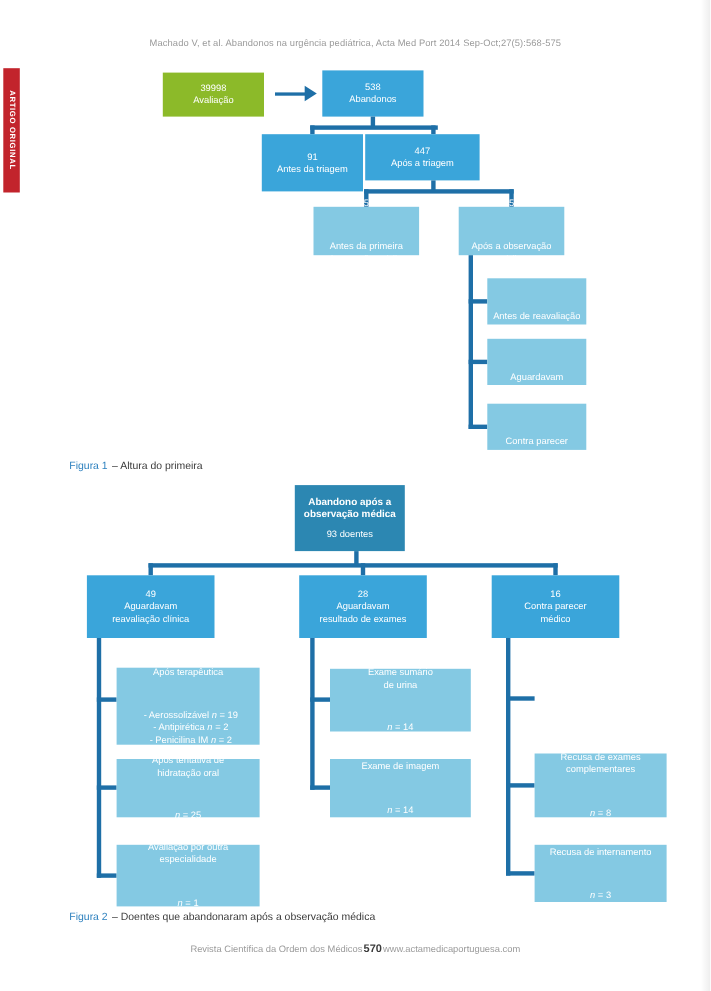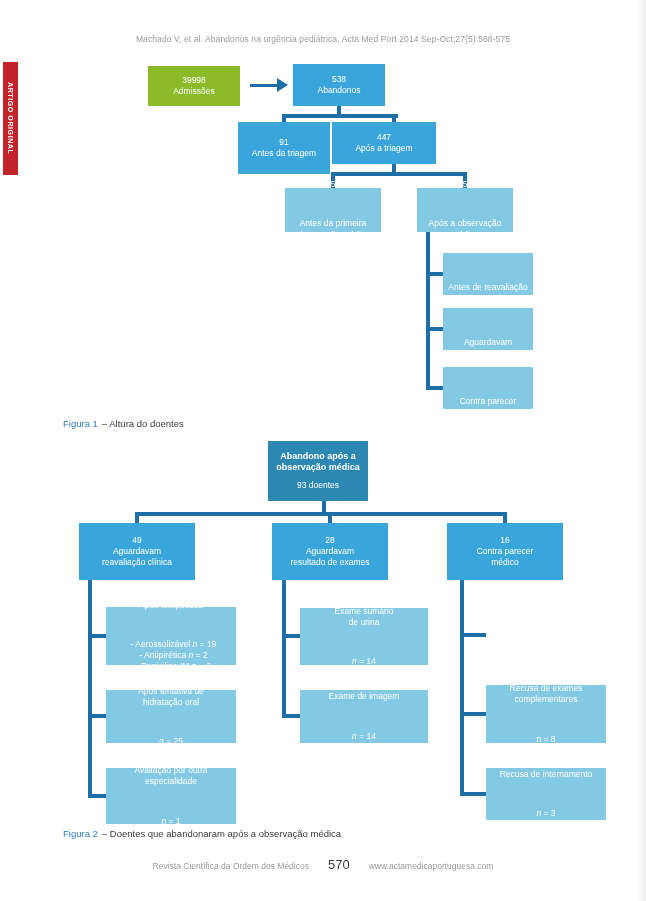--- a/index.html
+++ b/index.html
@@ -28,36 +28,36 @@
   .it-n{font-style:italic;}
   .line{position:absolute;background:#1e6fa7;}
   .arrow{position:absolute;left:250px;top:78px;width:40px;height:14px;}
   .arrow .shaft{position:absolute;left:0;top:6px;width:28px;height:3px;background:#1e6fa7;}
   .arrow .head{position:absolute;left:27px;top:0;width:0;height:0;
         border-top:7px solid transparent;border-bottom:7px solid transparent;
         border-left:11px solid #1e6fa7;}
   .caption{position:absolute;left:63px;font-size:9.5px;color:#3b3b3b;}
   .caption .cap-label{color:#2d80be;margin-right:4px;}
   .footer{position:absolute;top:857px;left:0;right:0;text-align:center;font-size:8.5px;color:#9a9a9a;}
-  .footer .pagenum{color:#3a3a3a;font-weight:normal;font-size:13px;margin:0 19px;}
+  .footer .pagenum{color:#3a3a3a;font-weight:bold;font-size:10px;margin:0 1px;}
 </style>
 </head>
 <body>
 
 <div class="page">
 
   <div class="header">Machado V, et al. Abandonos na urgência pediátrica, Acta Med Port 2014 Sep-Oct;27(5):568-575</div>
 
   <div class="banner">
     <span>ARTIGO ORIGINAL</span>
   </div>
 
   <div class="node green" style="left:148px;top:66px;width:92px;height:40px">
     <div>39998</div>
-    <div>Admissões</div>
+    <div>Avaliação</div>
   </div>
 
   <div class="arrow">
     <div class="shaft"></div>
     <div class="head"></div>
   </div>
 
   <div class="node blue" style="left:293px;top:64px;width:92px;height:42px">
     <div>538</div>
     <div>Abandonos</div>
@@ -108,21 +108,21 @@
     <div>Aguardavam
 resultado de exames</div>
   </div>
   <div class="node light" style="left:443px;top:367px;width:90px;height:42px">
     <div>16</div>
     <div>Contra parecer
 médico</div>
   </div>
 
   <div class="caption" style="top:418px">
-    <span class="cap-label">Figura 1</span><span>– Altura do doentes</span>
+    <span class="cap-label">Figura 1</span><span>– Altura do primeira</span>
   </div>
 
   <div class="node teal" style="left:268px;top:441px;width:100px;height:60px">
     <div class="ntitle">Abandono após a
 observação médica</div>
     <div class="nsub">93 doentes</div>
   </div>
 
   <div class="line" style="left:322px;top:501px;width:4px;height:13px"></div>
   <div class="line" style="left:135px;top:512px;width:372px;height:4px"></div>
@@ -144,21 +144,21 @@
     <div>16</div>
     <div>Contra parecer
 médico</div>
   </div>
 
   <div class="line" style="left:88px;top:580px;width:4px;height:218px"></div>
   <div class="line" style="left:88px;top:634px;width:18px;height:4px"></div>
   <div class="line" style="left:88px;top:714px;width:18px;height:4px"></div>
   <div class="line" style="left:88px;top:794px;width:18px;height:4px"></div>
 
-  <div class="node light listbox" style="left:106px;top:607px;width:130px;height:58px">
+  <div class="node light listbox" style="left:106px;top:607px;width:130px;height:70px">
     <div class="ltitle">Após terapêutica</div>
     <div class="nlist mathn">- Aerossolizável <span class="it-n">n</span> = 19
 - Antipirética <span class="it-n">n</span> = 2
 - Penicilina IM <span class="it-n">n</span> = 2</div>
   </div>
   <div class="node light" style="left:106px;top:690px;width:130px;height:53px">
     <div>Após tentativa de
 hidratação oral</div>
     <div class="mathn"><span class="it-n">n</span> = 25</div>
   </div>

